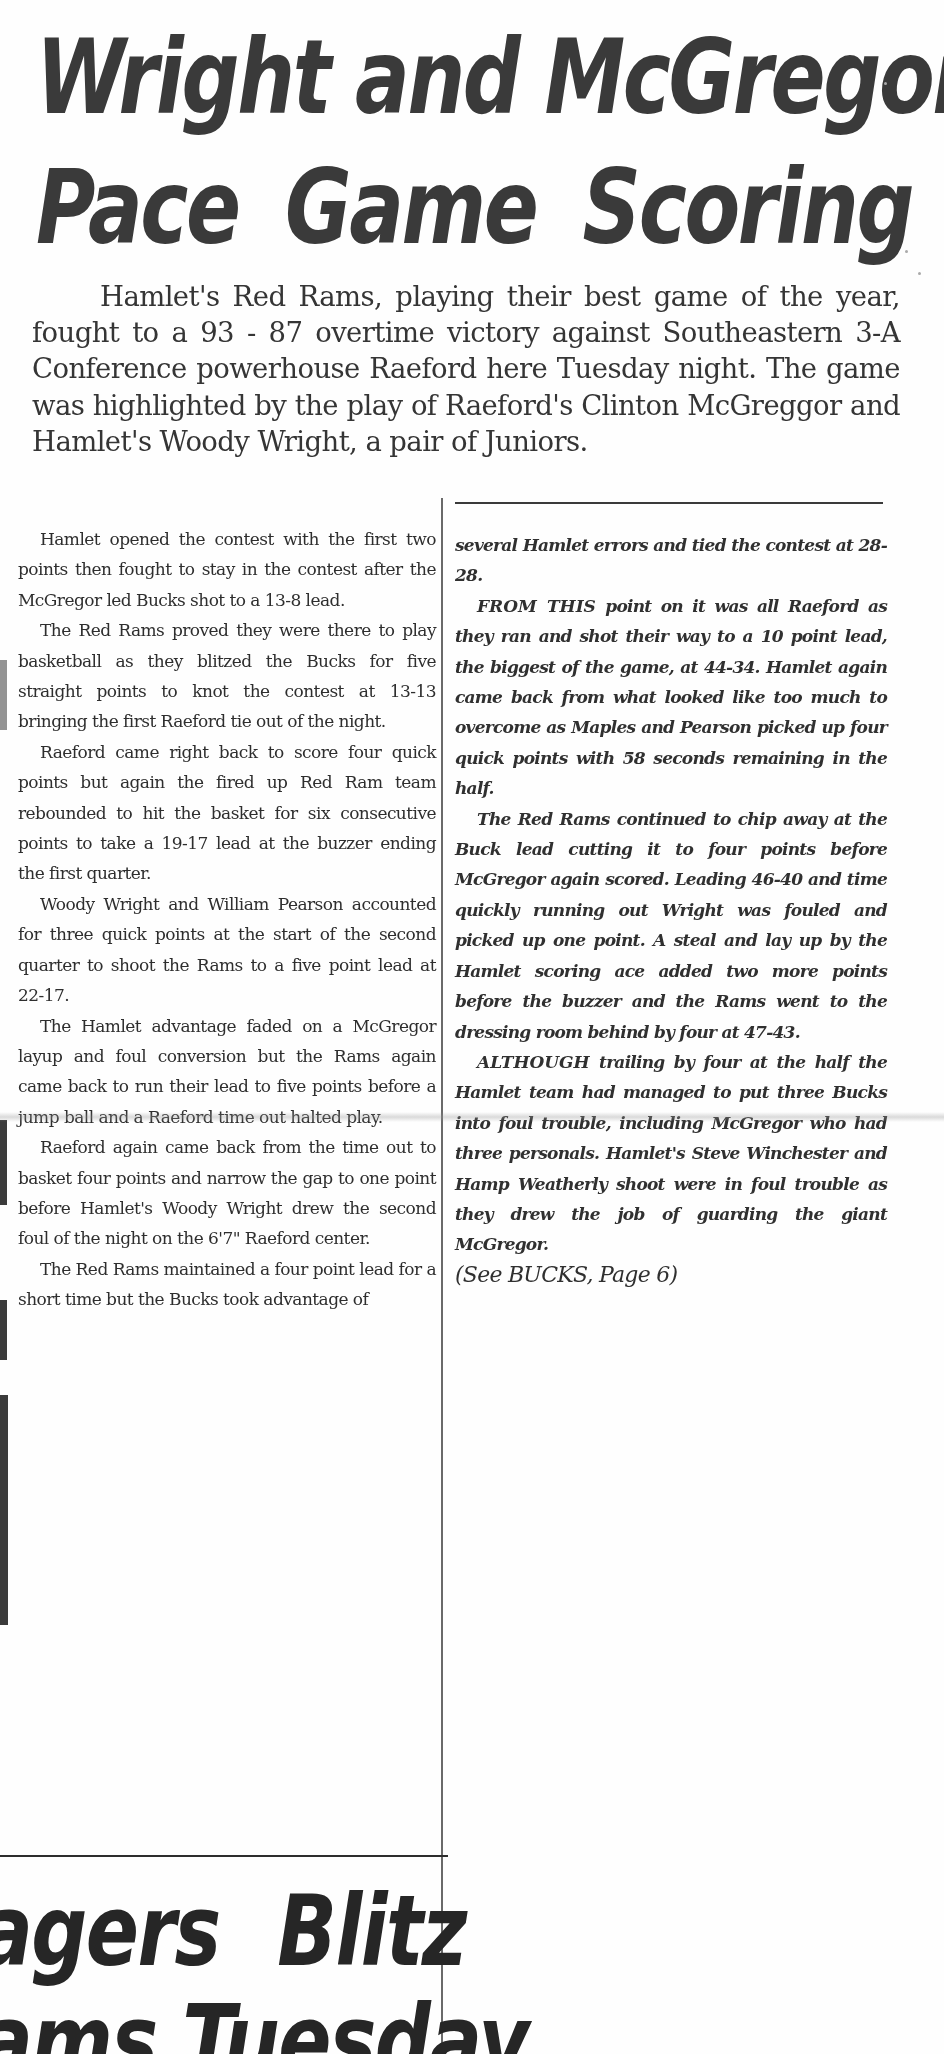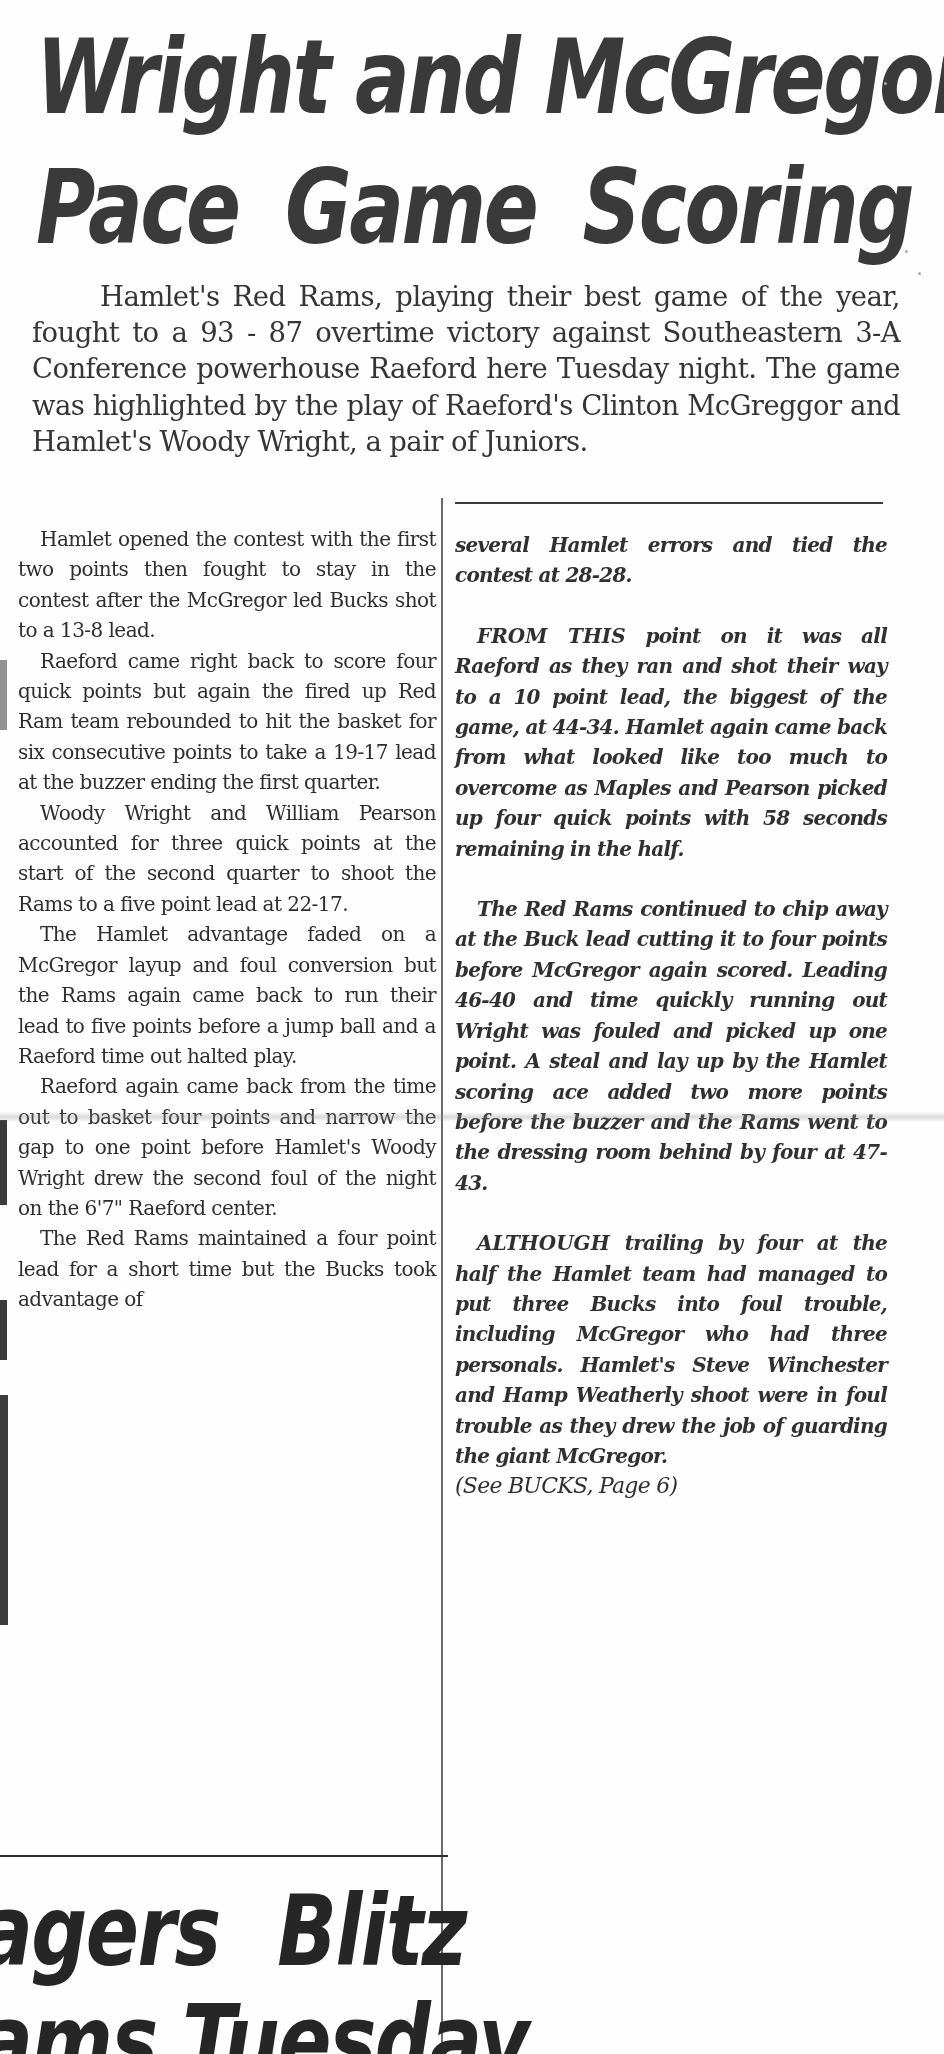--- a/index.html
+++ b/index.html
@@ -86,39 +86,38 @@
     }
     .right-col {
       position: absolute;
       left: 455px;
       top: 530px;
       width: 432px;
     }
     .col p {
       margin: 0;
       font-family: "DejaVu Serif", "Liberation Serif", serif;
-      font-size: 20px;
+      font-size: 17px;
       line-height: 30.4px;
       text-align: justify;
       text-align-last: left;
       color: #2e2e2e;
       text-indent: 22px;
       letter-spacing: -0.55px;
     }
     .right-col p {
       font-weight: bold;
       color: #303030;
       letter-spacing: -0.75px;
       font-style: italic;
     }
     .right-col p.continuation {
       text-indent: 0;
     }
     .right-col p.gap {
-      margin-top: 30px;
     }
     .right-col .kicker {
       font-weight: bold;
       letter-spacing: 0px;
     }
     .right-col p.jump {
       text-indent: 0;
       margin-top: 0;
       font-weight: normal;
       font-size: 22px;
@@ -190,20 +189,21 @@
     <div class="line2">Pace Game Scoring</div>
   </div>
 
   <div class="lead">Hamlet's Red Rams, playing their best game of the year, fought to a 93 - 87 overtime victory against Southeastern 3-A Conference powerhouse Raeford here Tuesday night. The game was highlighted by the play of Raeford's Clinton McGreggor and Hamlet's Woody Wright, a pair of Juniors.</div>
 
   <div class="lead-rule"></div>
   <div class="col-divider"></div>
 
   <div class="left-col col">
     <p>Hamlet opened the contest with the first two points then fought to stay in the contest after the McGregor led Bucks shot to a 13-8 lead.</p>
+    <p>The Red Rams proved they were there to play basketball as they blitzed the Bucks for five straight points to knot the contest at 13-13 bringing the first Raeford tie out of the night.</p>
     <p>Raeford came right back to score four quick points but again the fired up Red Ram team rebounded to hit the basket for six consecutive points to take a 19-17 lead at the buzzer ending the first quarter.</p>
     <p>Woody Wright and William Pearson accounted for three quick points at the start of the second quarter to shoot the Rams to a five point lead at 22-17.</p>
     <p>The Hamlet advantage faded on a McGregor layup and foul conversion but the Rams again came back to run their lead to five points before a jump ball and a Raeford time out halted play.</p>
     <p>Raeford again came back from the time out to basket four points and narrow the gap to one point before Hamlet's Woody Wright drew the second foul of the night on the 6'7" Raeford center.</p>
     <p>The Red Rams maintained a four point lead for a short time but the Bucks took advantage of</p>
   </div>
 
   <div class="right-col col">
     <p class="continuation">several Hamlet errors and tied the contest at 28-28.</p>
     <p class="gap"><span class="kicker">FROM THIS</span><span> point on it was all Raeford as they ran and shot their way to a 10 point lead, the biggest of the game, at 44-34. Hamlet again came back from what looked like too much to overcome as Maples and Pearson picked up four quick points with 58 seconds remaining in the half.</span></p>

